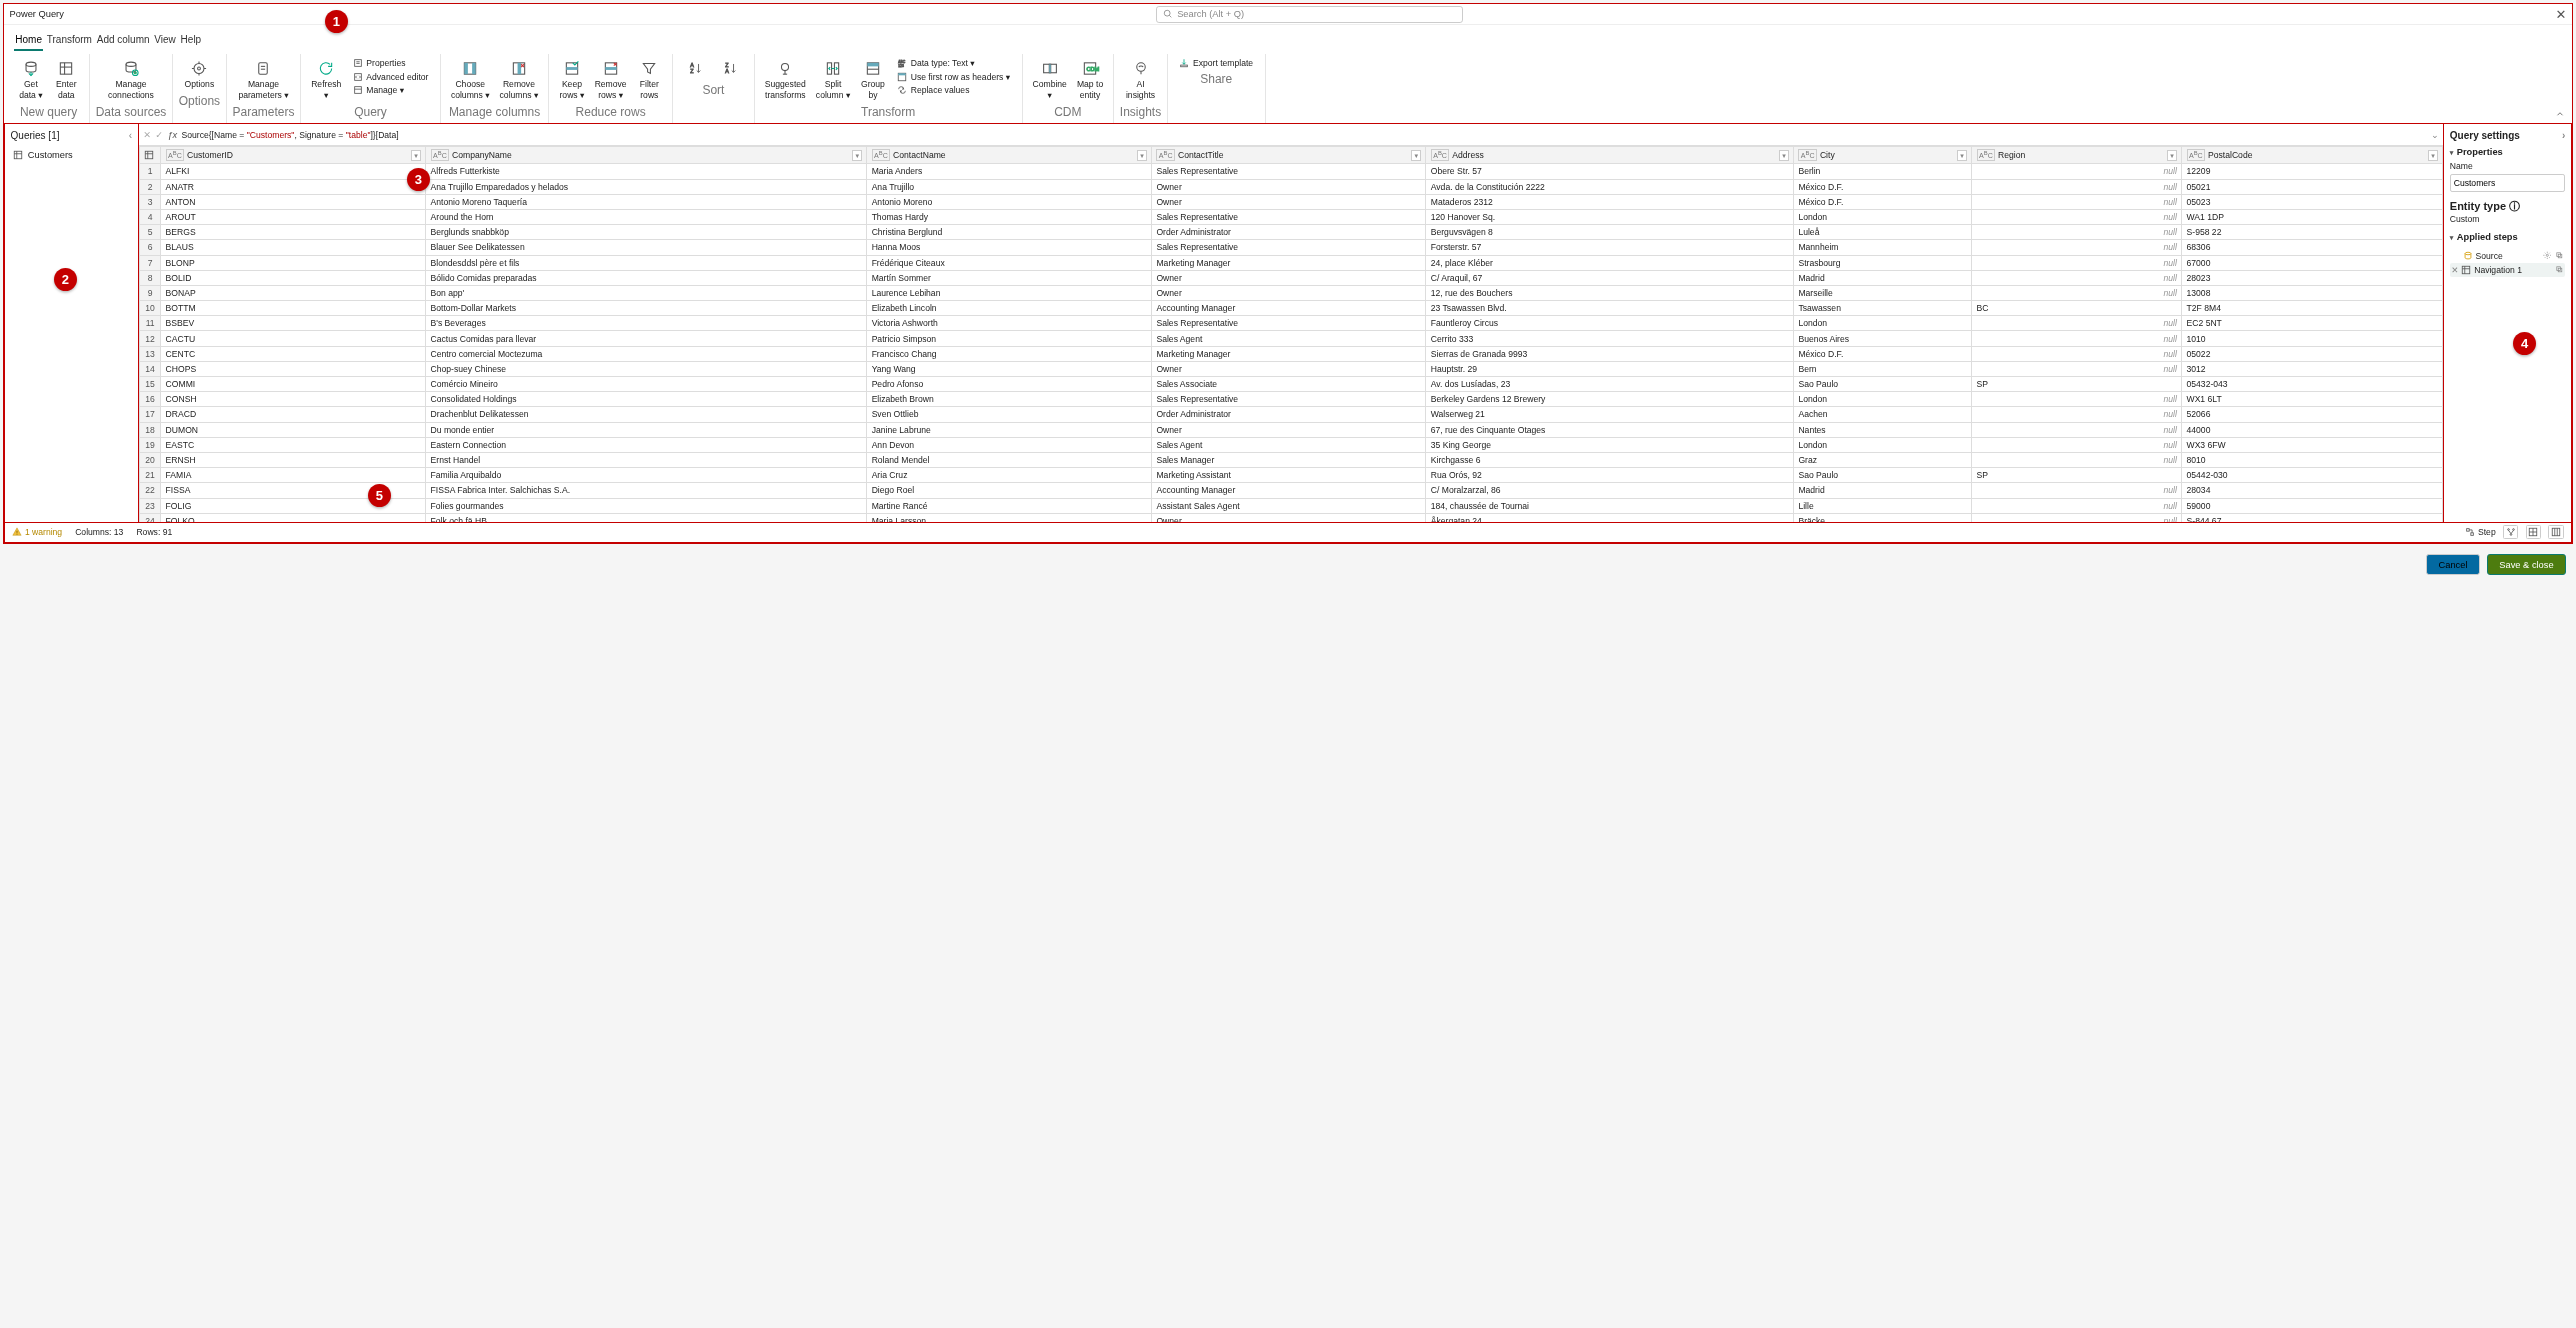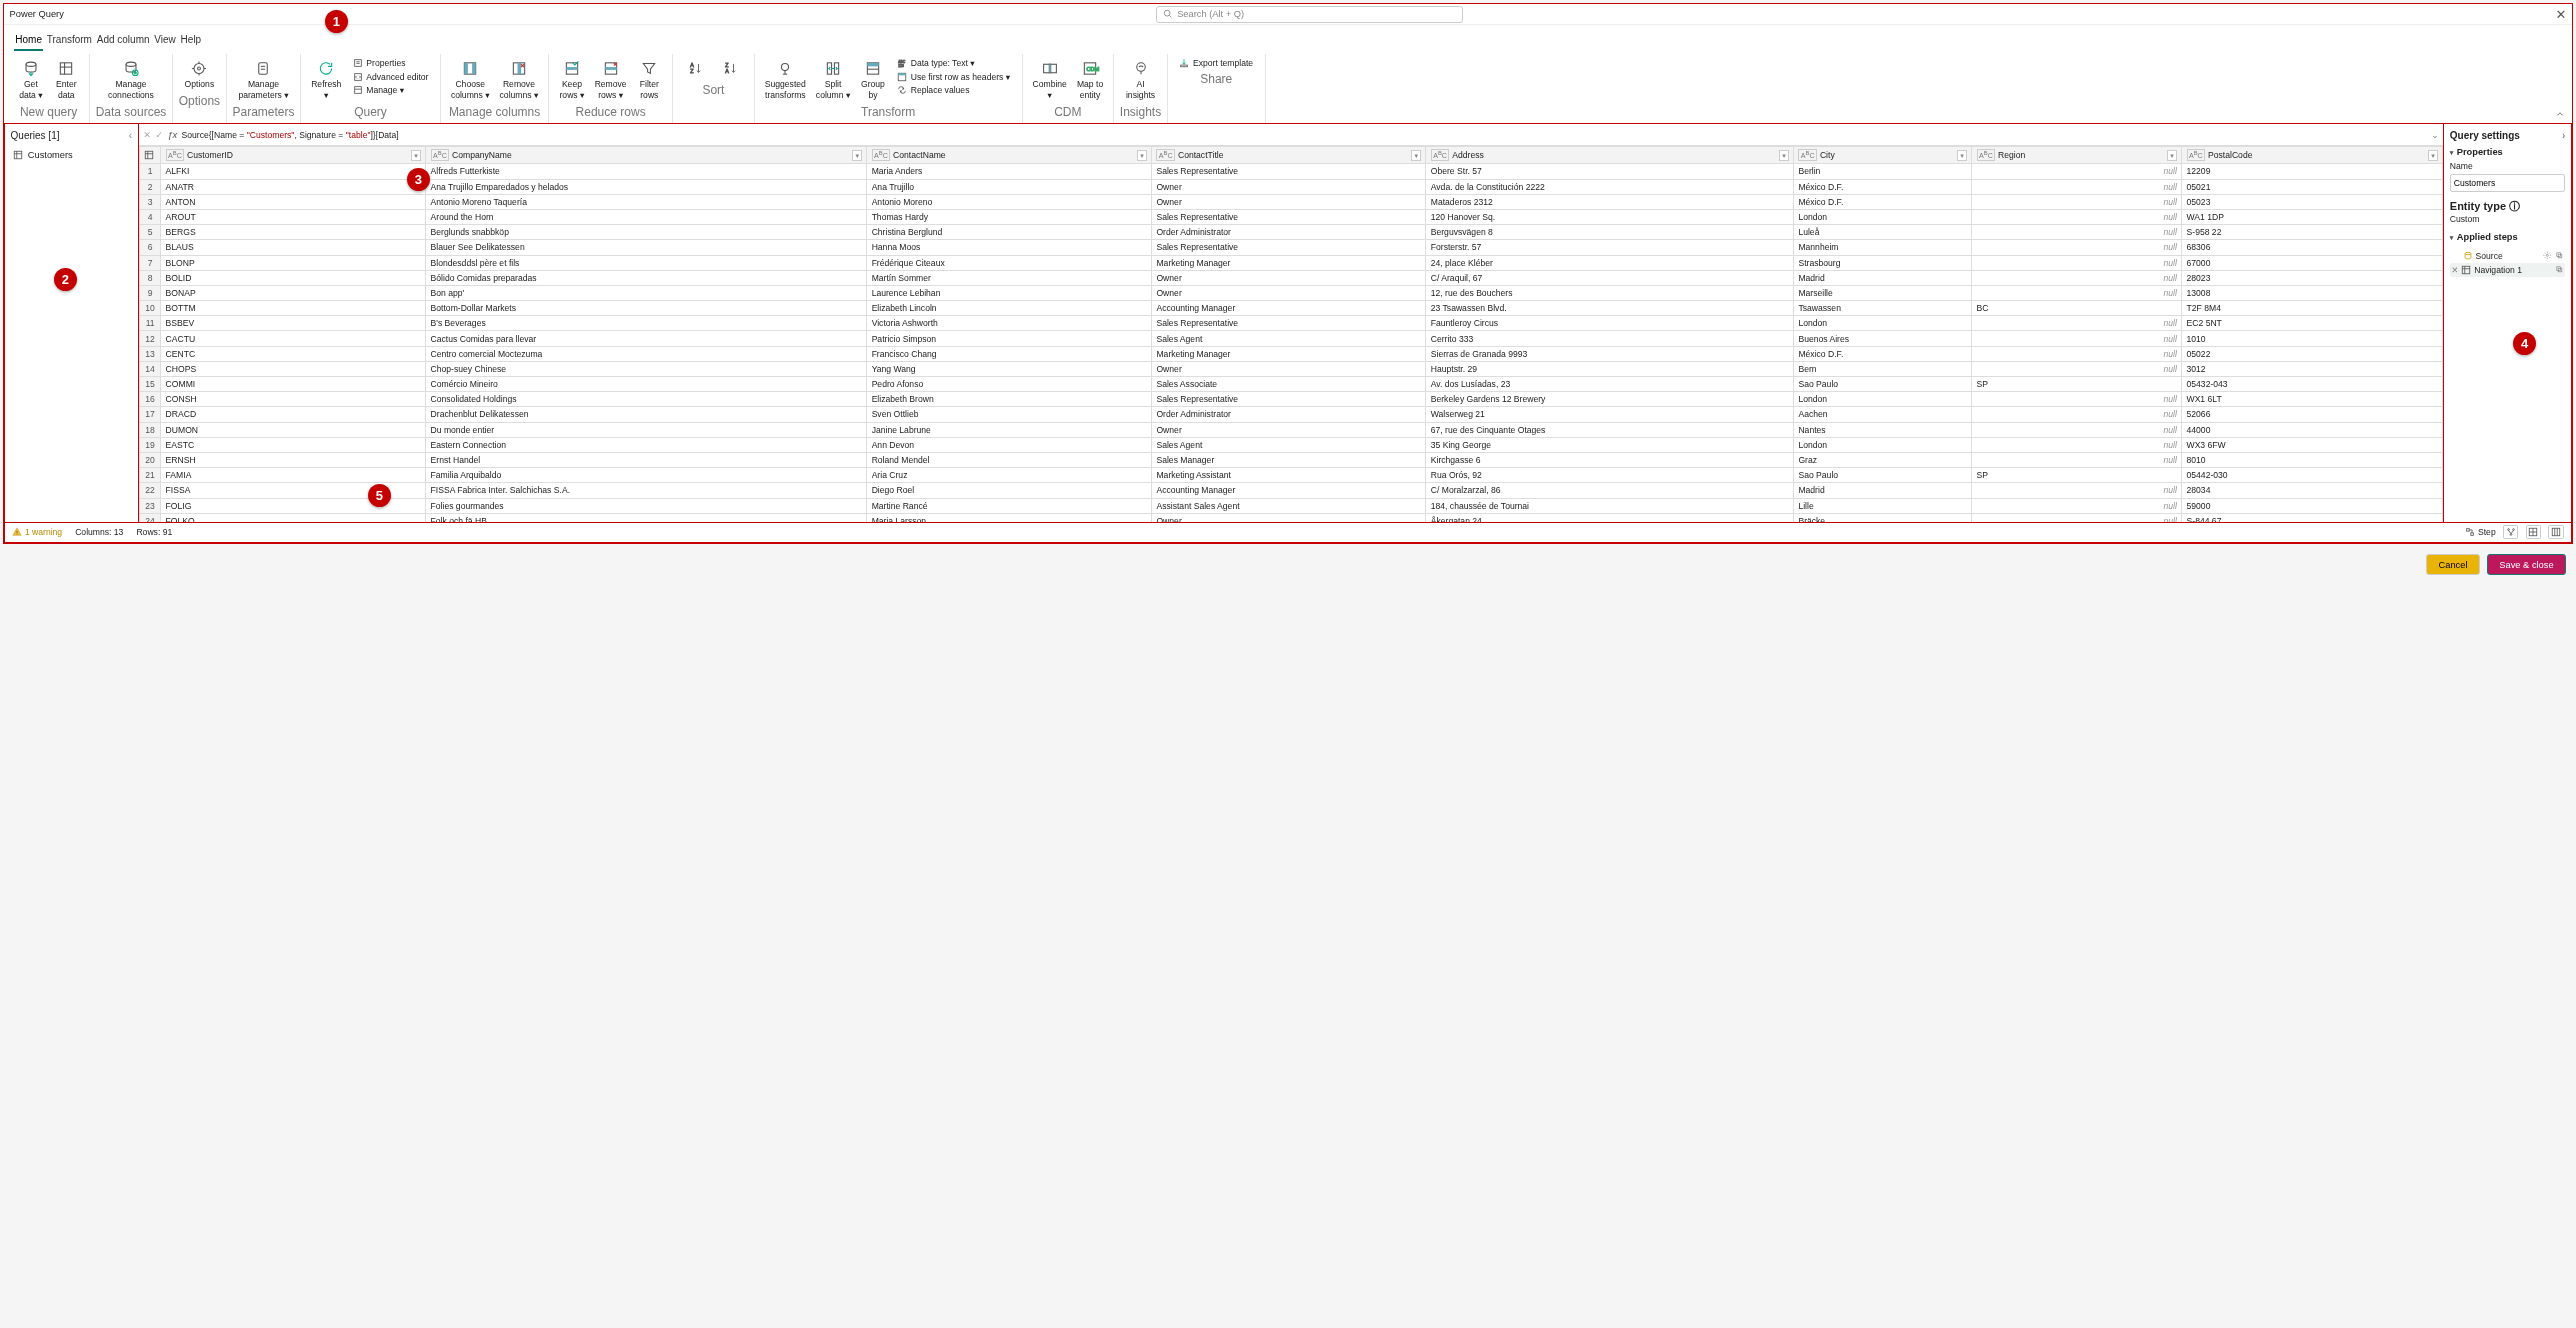--- a/index.html
+++ b/index.html
@@ -46,22 +46,22 @@
 .settings .sect::before { content: "▾ "; font-size: 7.1px; margin-right: 1.4px; color: #555; }
 .settings input.name { width: 100%; margin-top: 2.9px; padding: 2.9px; border: 0.7px solid #ccc; border-radius: 2.1px; font-size: 8.6px; }
 .settings .step { display: flex; align-items: center; gap: 2.9px; padding: 2.1px 1.4px; border-radius: 2.1px; cursor: pointer; font-size: 8.6px; }
 .settings .step.sel { background: #eef3f2; }
 .settings .step .sico { margin-left: auto; color: #888; }
 .statusbar { display: flex; align-items: center; height: 21.4px; border: 1.4px solid #c40000; border-top: none; padding: 0 7.1px; gap: 13px; font-size: 8.6px; position: relative; margin-top: -1.4px; }
 .statusbar .warn { color: #b58900; display: flex; align-items: center; gap: 2.9px; }
 .statusbar .right { margin-left: auto; display: flex; align-items: center; gap: 7.1px; }
 .statusbar .viewbtn { border: 0.7px solid #ccc; width: 15.7px; height: 14.3px; display: flex; align-items: center; justify-content: center; cursor: pointer; border-radius: 1.4px; }
 .footer { display: flex; justify-content: flex-end; gap: 7.1px; padding: 7.1px 10px; }
-.footer button { padding: 4.3px 11.4px; font-size: 9.3px; border-radius: 2.9px; cursor: pointer; border: 0.7px solid #ccc; background: #eab308; }
-.footer button.primary { background: #be185d; color: #fff; border-color: #0b7a6f; }
+.footer button { padding: 4.3px 11.4px; font-size: 9.3px; border-radius: 2.9px; cursor: pointer; border: 0.7px solid #ccc; background: #0369a1; }
+.footer button.primary { background: #4d7c0f; color: #fff; border-color: #0b7a6f; }
 .callout { position: absolute; width: 23px; height: 23px; border-radius: 50%; background: #c40000; color: #fff; font-weight: 700; font-size: 13px; display: flex; align-items: center; justify-content: center; z-index: 50; box-shadow: 0 1.4px 2.9px rgba(0,0,0,.3); }
 svg { display: block; }
 </style>
 </head>
 <body>
 
 <div class="app">
 
   <div class="callout" style="top:5.7px; left:321px;">1</div>
   <div class="callout" style="top:264px; left:50px;">2</div>

